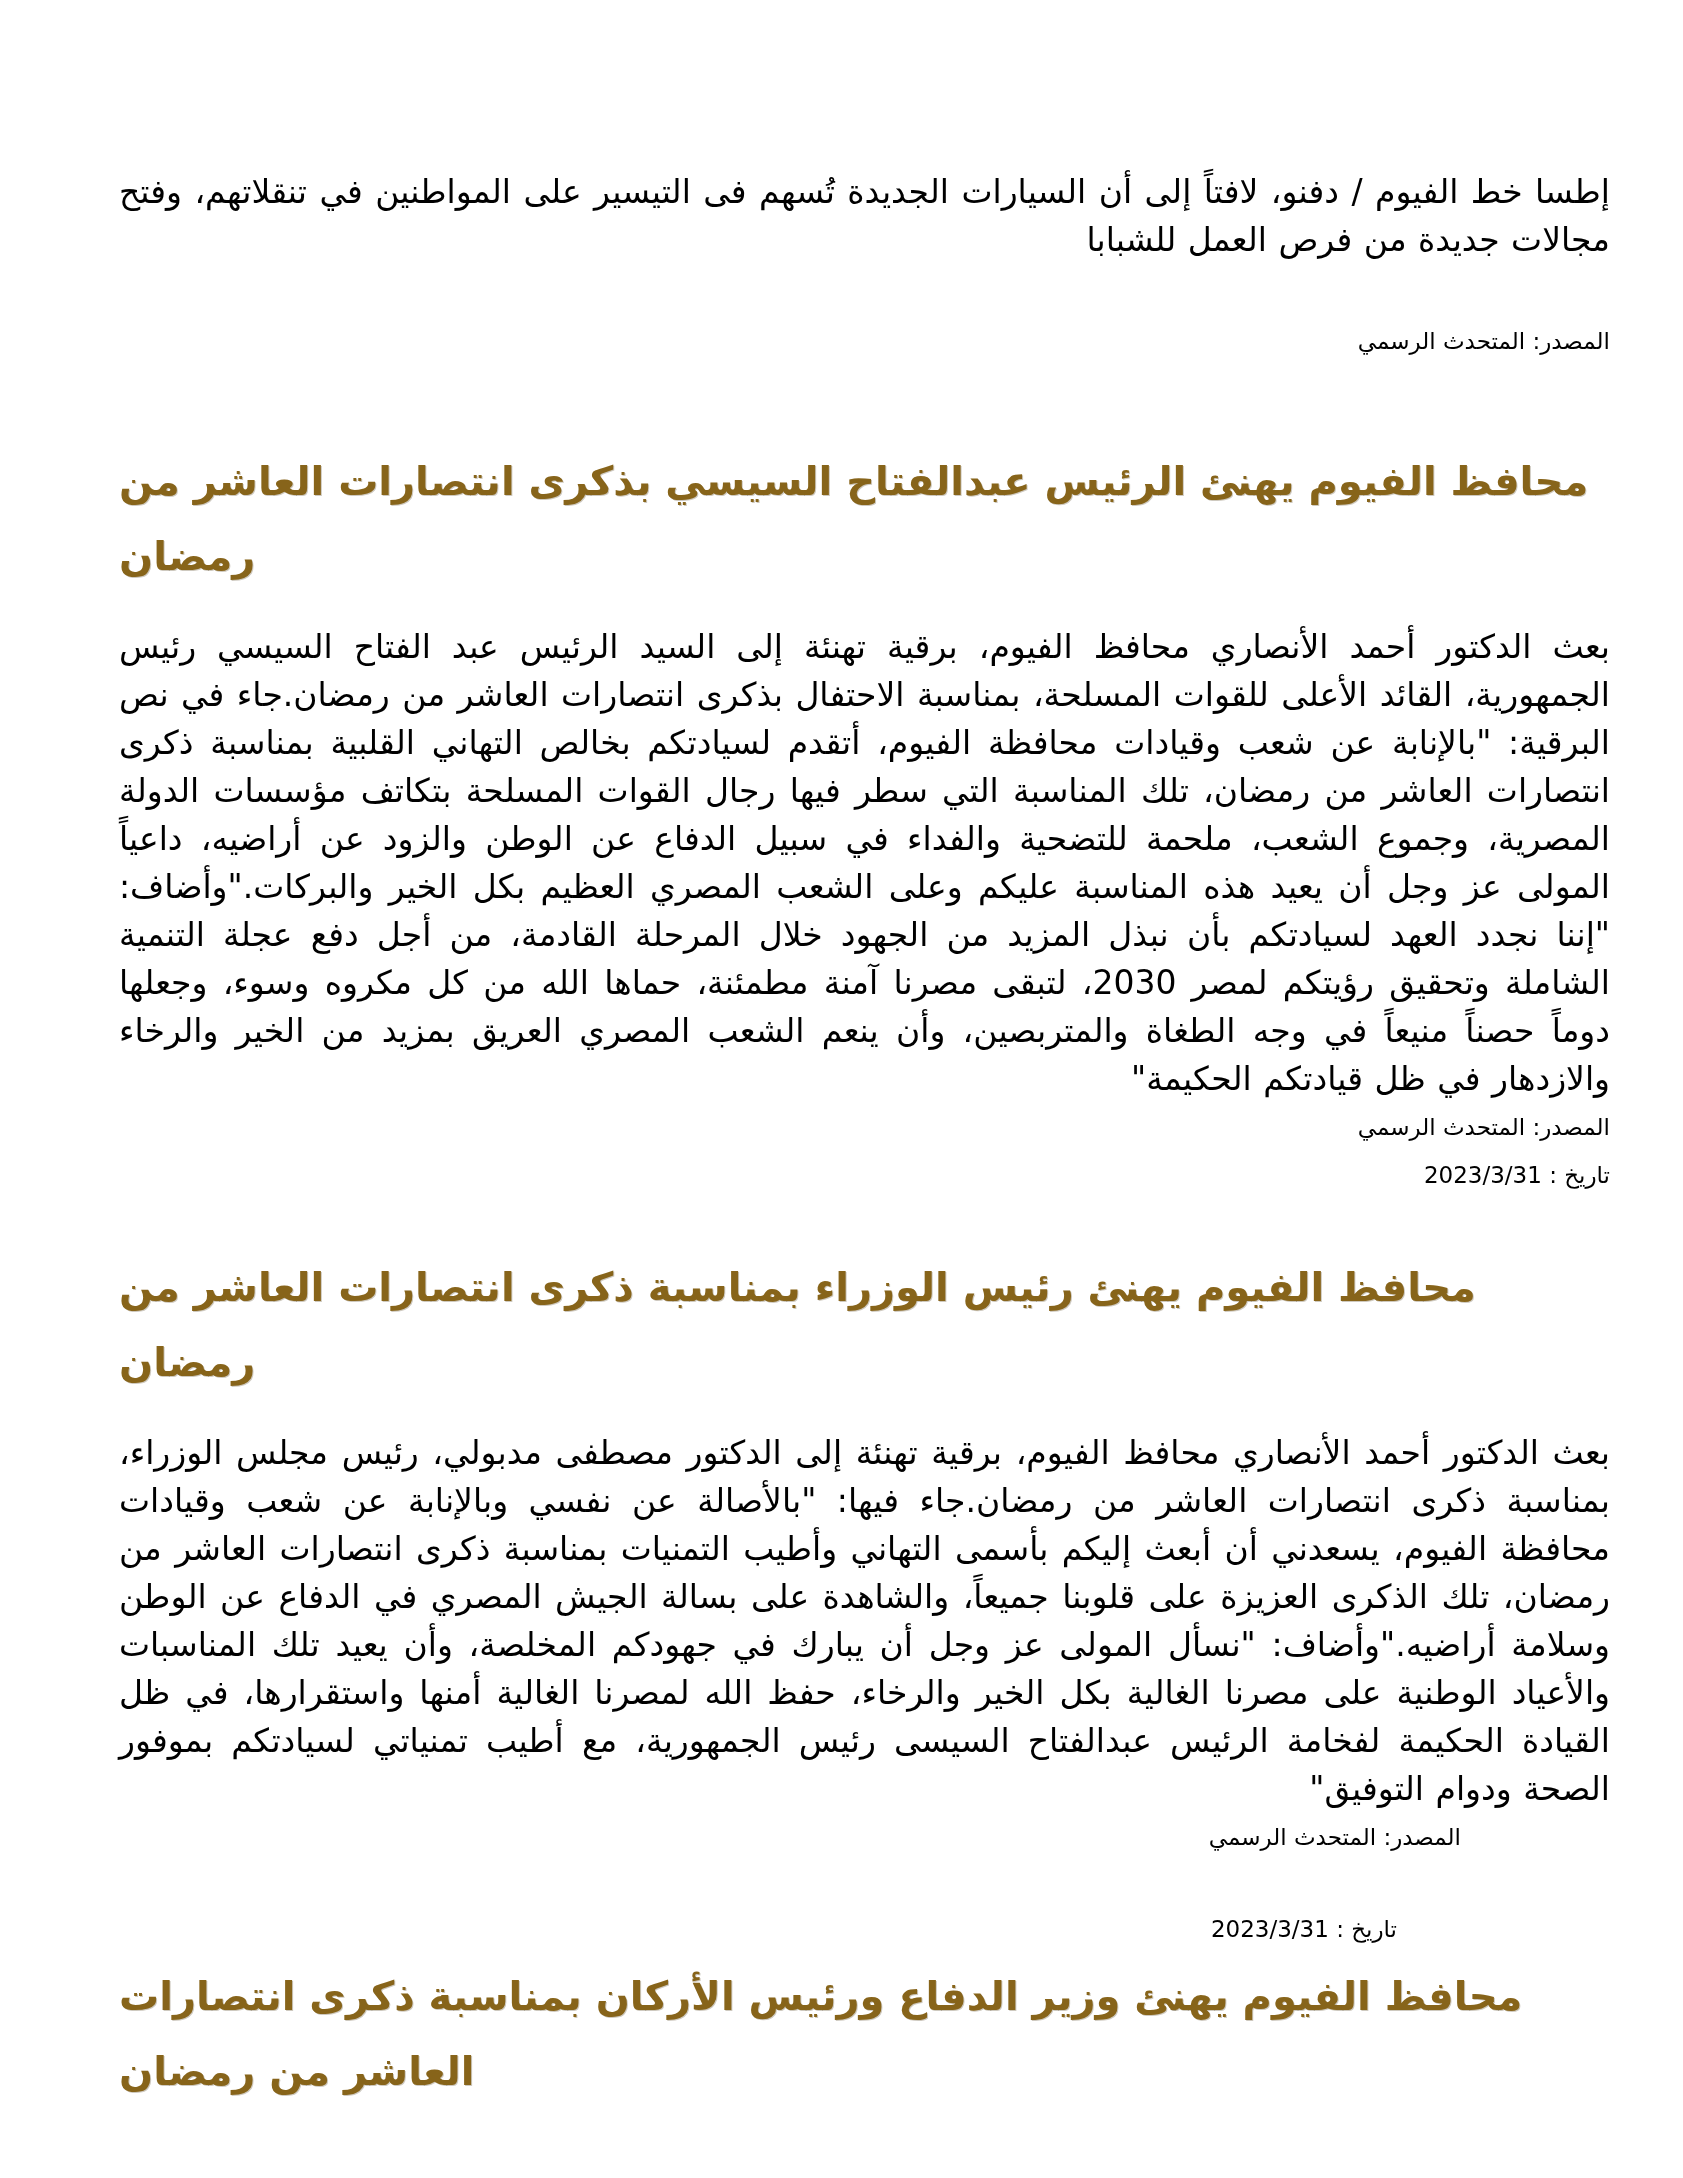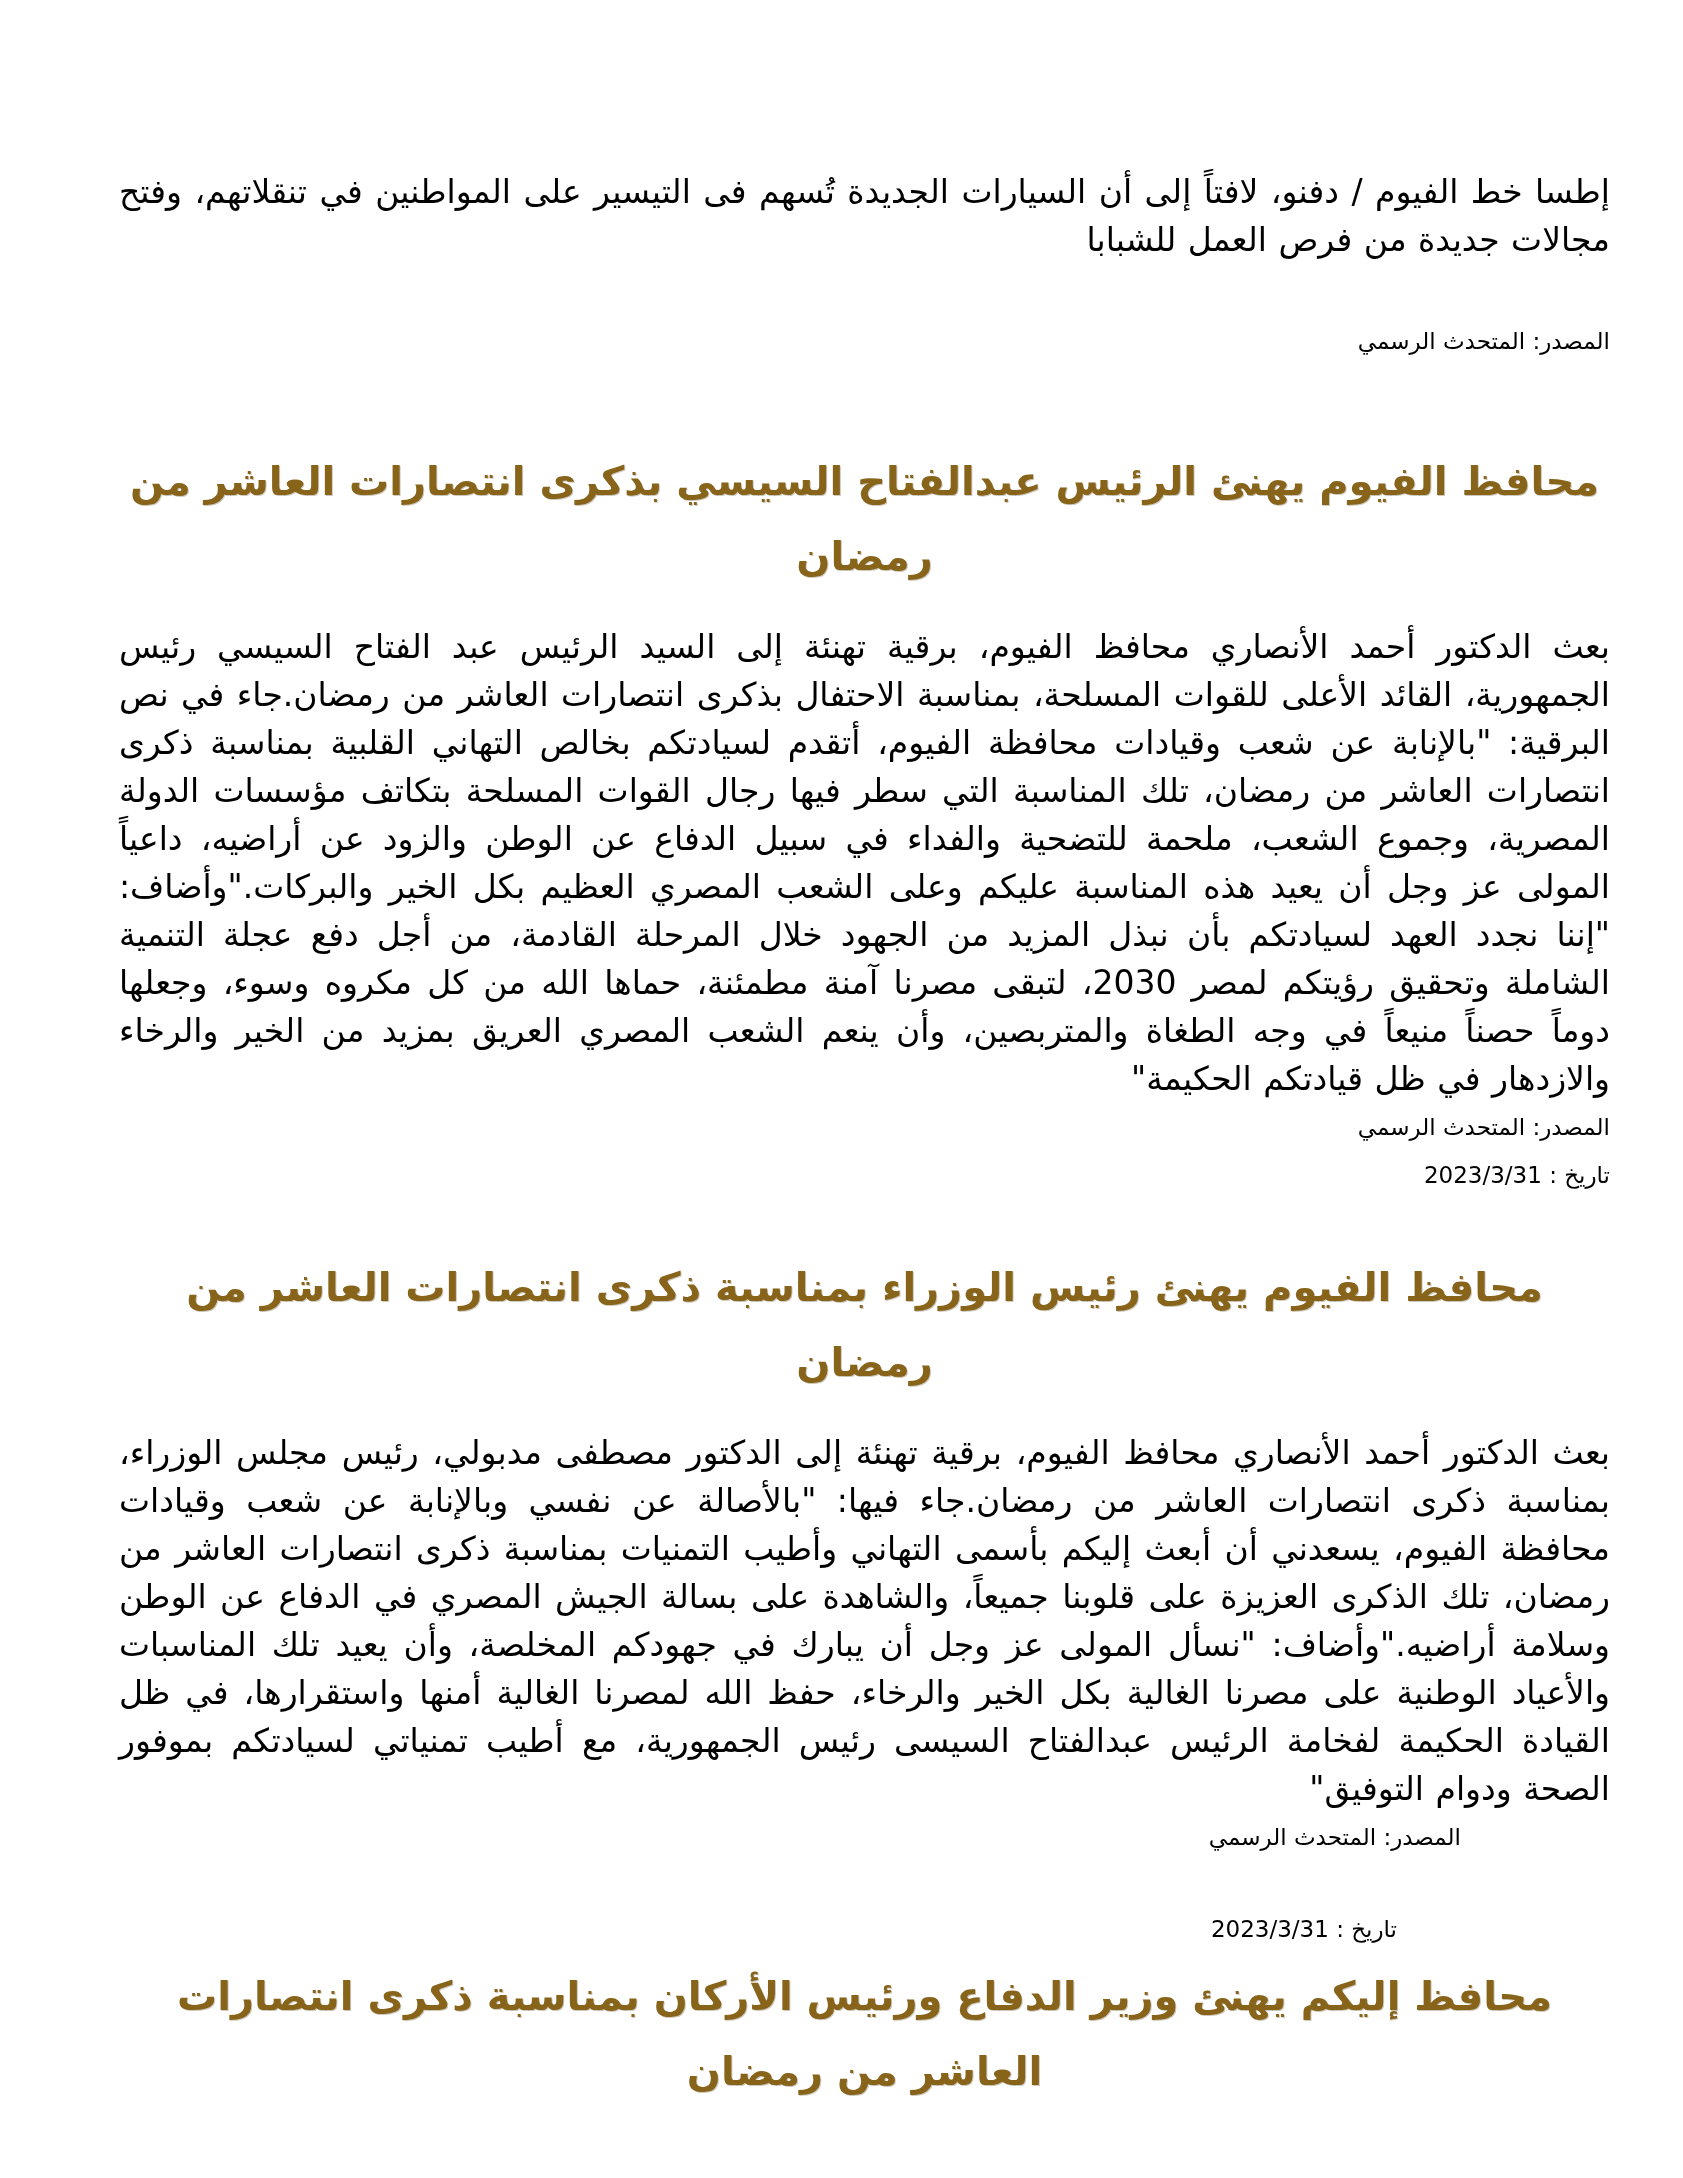--- a/index.html
+++ b/index.html
@@ -34,21 +34,21 @@
     font-size: 23px;
     line-height: 48px;
     text-align: right;
   }
   .article-title {
     margin: 0;
     width: 100%;
     font-size: 40px;
     font-weight: bold;
     line-height: 75px;
-    text-align: center;
+    text-align: left;
     color: var(--heading-color, #87641a);
     text-shadow: 1px 1px 0 rgba(60,40,0,0.25);
   }
   
   .gap-meta-1   { margin-top: 53px; }
   .gap-h1      { margin-top: 79px; }
   .gap-body    { margin-top: 29px; }
   .gap-h2      { margin-top: 51px; }
   .gap-blank   { margin-top: 44px; }
   .gap-h3      { margin-top: 6px;  }
@@ -74,16 +74,16 @@
   <p class="meta-line">المصدر: المتحدث الرسمي</p>
   <p class="meta-line">تاريخ : 2023/3/31</p>
 
   <h1 class="article-title gap-h2">محافظ الفيوم يهنئ رئيس الوزراء بمناسبة ذكرى انتصارات العاشر من رمضان</h1>
 
   <p class="body-text gap-body">بعث الدكتور أحمد الأنصاري محافظ الفيوم، برقية تهنئة إلى الدكتور مصطفى مدبولي، رئيس مجلس الوزراء، بمناسبة ذكرى انتصارات العاشر من رمضان.جاء فيها: "بالأصالة عن نفسي وبالإنابة عن شعب وقيادات محافظة الفيوم، يسعدني أن أبعث إليكم بأسمى التهاني وأطيب التمنيات بمناسبة ذكرى انتصارات العاشر من رمضان، تلك الذكرى العزيزة على قلوبنا جميعاً، والشاهدة على بسالة الجيش المصري في الدفاع عن الوطن وسلامة أراضيه."وأضاف: "نسأل المولى عز وجل أن يبارك في جهودكم المخلصة، وأن يعيد تلك المناسبات والأعياد الوطنية على مصرنا الغالية بكل الخير والرخاء، حفظ الله لمصرنا الغالية أمنها واستقرارها، في ظل القيادة الحكيمة لفخامة الرئيس عبدالفتاح السيسى رئيس الجمهورية، مع أطيب تمنياتي لسيادتكم بموفور الصحة ودوام التوفيق"</p>
 
   <p class="meta-line indent-a">المصدر: المتحدث الرسمي</p>
   <p class="meta-line indent-b gap-blank">تاريخ : 2023/3/31</p>
 
-  <h1 class="article-title gap-h3">محافظ إليكم يهنئ وزير الدفاع ورئيس الأركان بمناسبة ذكرى انتصارات العاشر من رمضان</h1>
+  <h1 class="article-title gap-h3">محافظ الفيوم يهنئ وزير الدفاع ورئيس الأركان بمناسبة ذكرى انتصارات العاشر من رمضان</h1>
 
 </div>
 
 
 </body></html>

